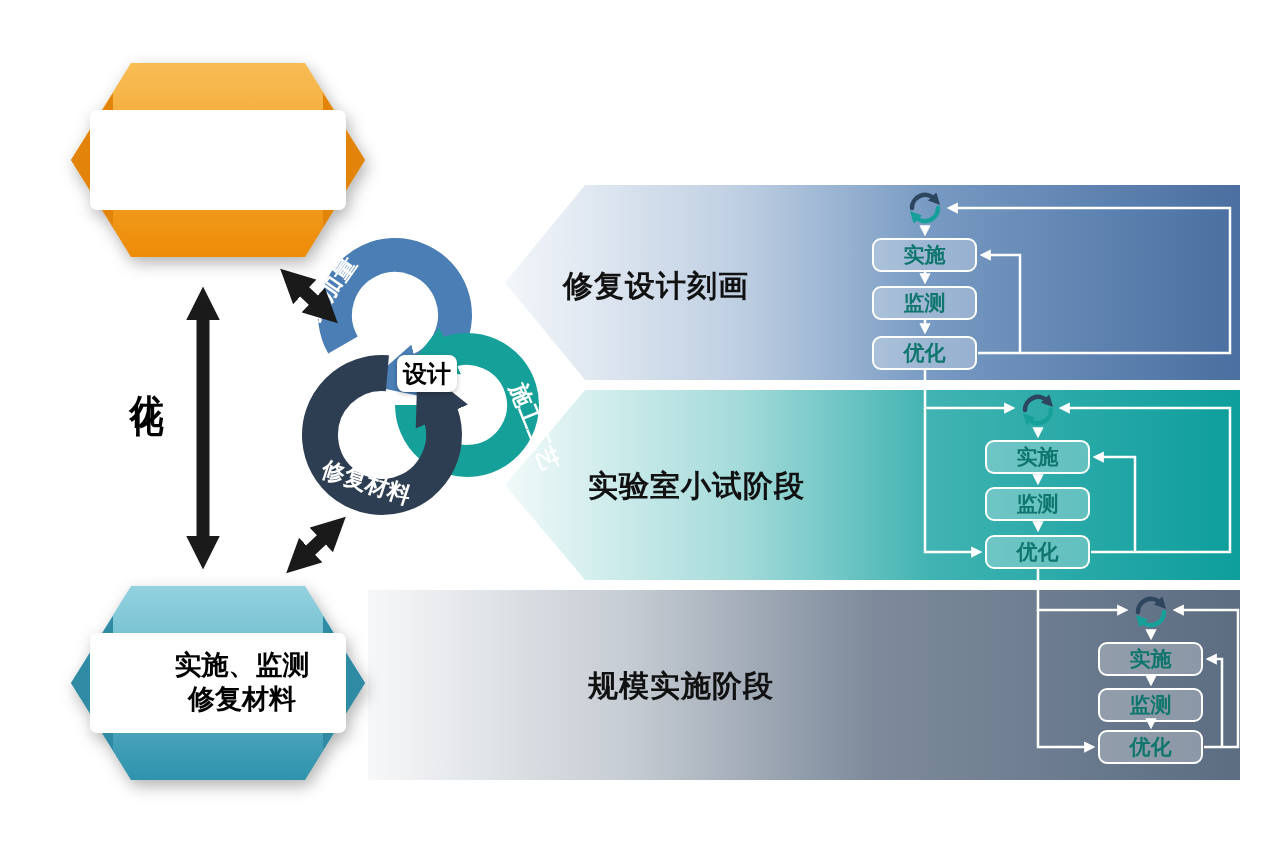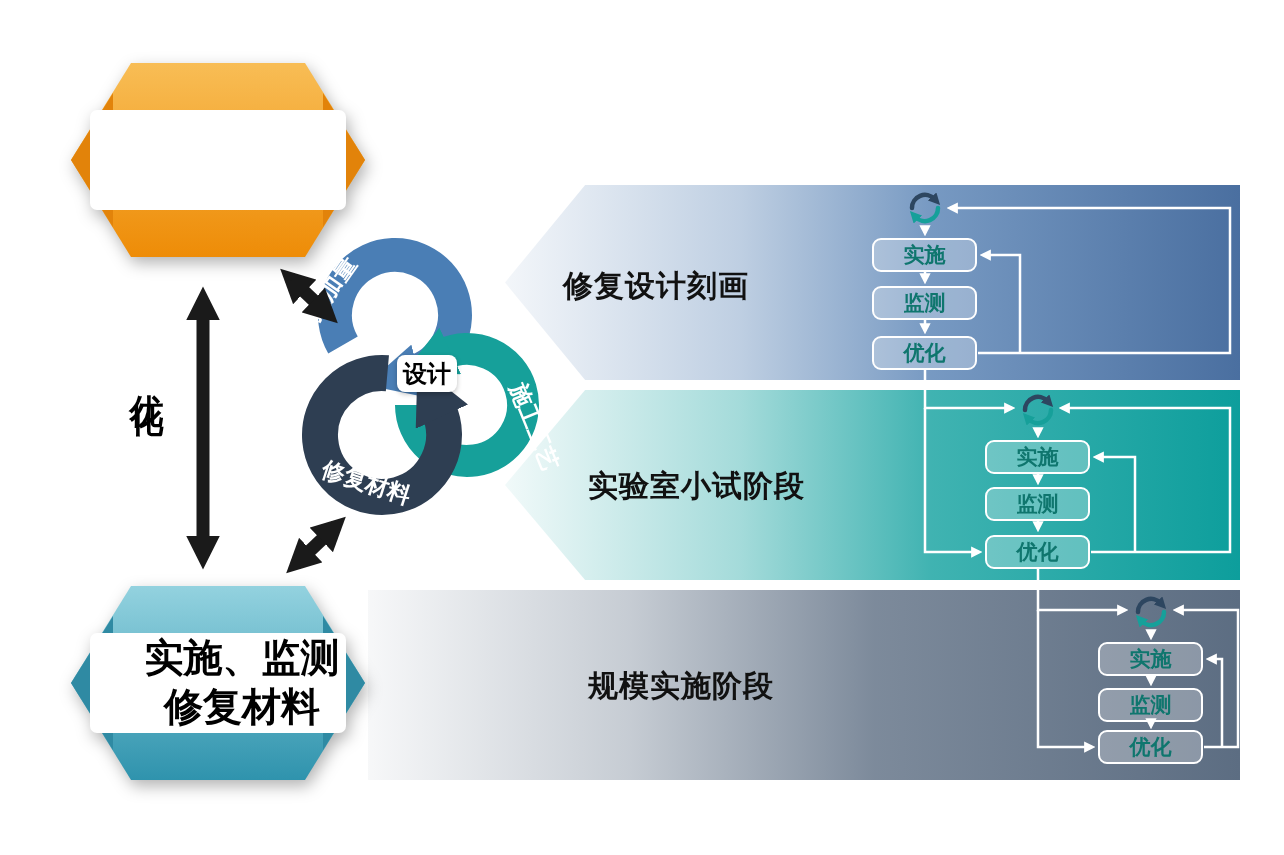--- a/index.html
+++ b/index.html
@@ -159,18 +159,18 @@
     <polygon points="297,100 255,33 255,167" fill="#e2830a"></polygon>
     <rect x="22" y="50" width="256" height="100" rx="7" fill="#ffffff"></rect>
   </svg>
 
   <svg class="hexwrap" style="left:68px;top:583px;" viewBox="0 0 300 200">
     <polygon points="63,3 237,3 297,100 237,197 63,197 3,100" fill="url(#gTe)"></polygon>
     <polygon points="3,100 45,33 45,167" fill="#2f8aa3"></polygon>
     <polygon points="297,100 255,33 255,167" fill="#2f8aa3"></polygon>
     <rect x="22" y="50" width="256" height="100" rx="7" fill="#ffffff"></rect>
   </svg>
-  <div class="hex-label" style="left:90px;top:635px;width:304px;height:96px;font-size:39px;line-height:1.25;">
+  <div class="hex-label" style="left:90px;top:635px;width:304px;height:96px;font-size:27px;line-height:1.25;">
     <span>实施、监测</span>
     <span>修复材料</span>
   </div>
 
 </div>
 
 </body></html>

